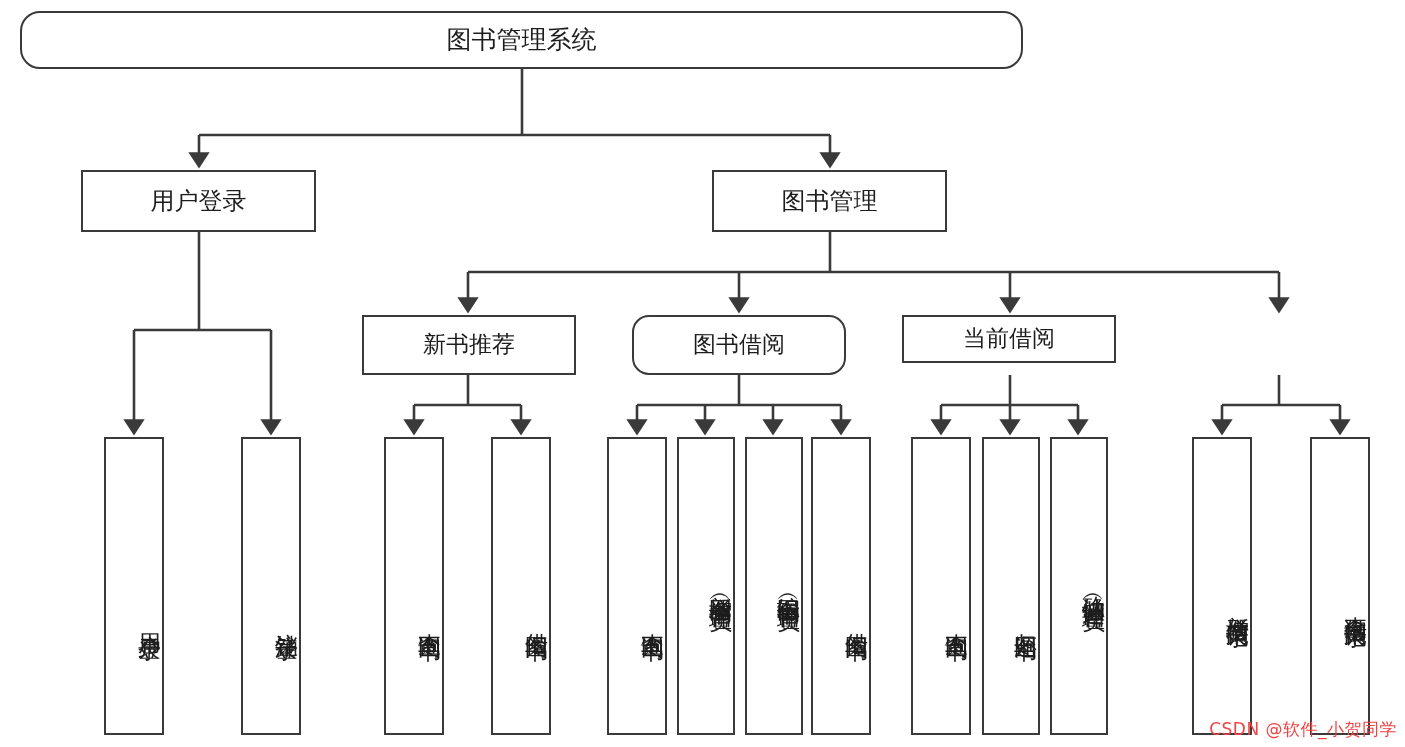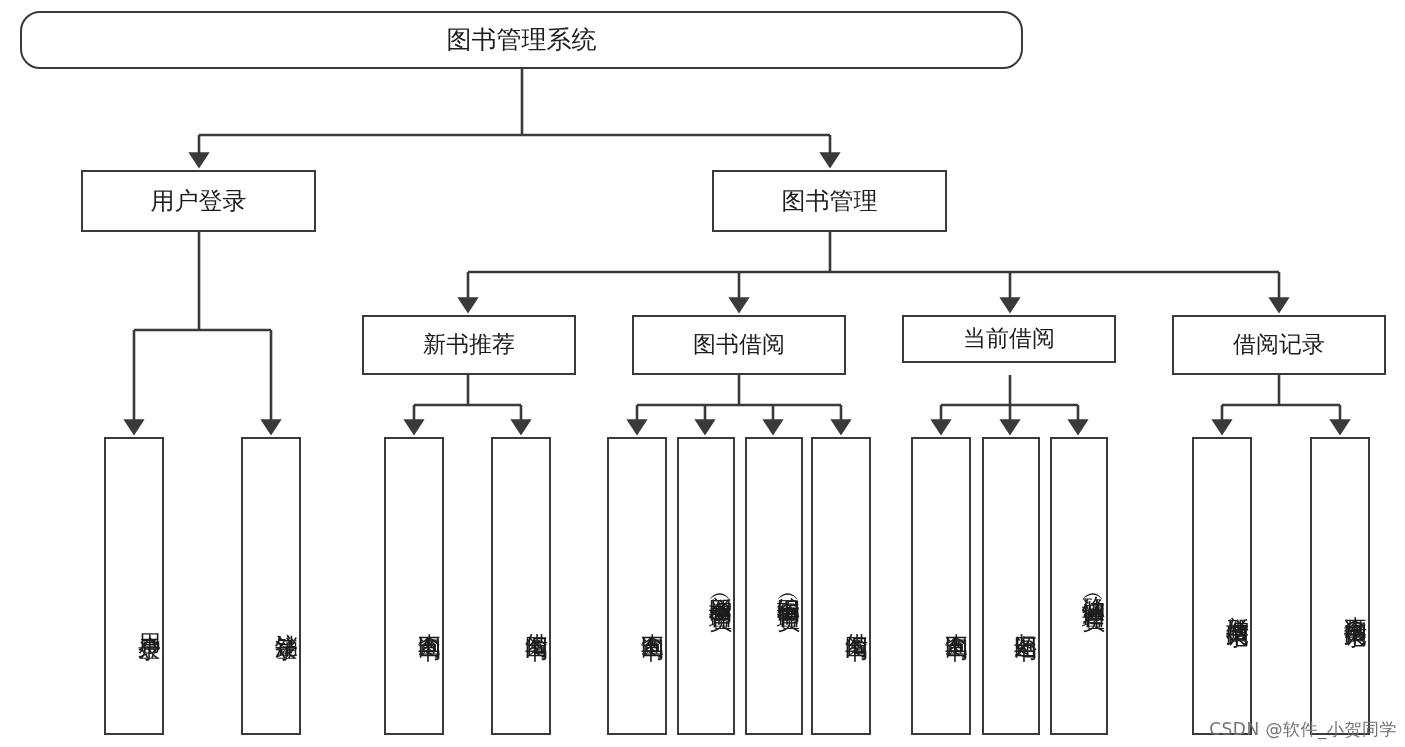--- a/index.html
+++ b/index.html
@@ -58,21 +58,21 @@
   }
   .node-label {
     display: block;
     white-space: pre-line;
   }
   #watermark {
     position: absolute;
     right: 8px;
     bottom: 6px;
     font-size: 17px;
-    color: #737373;
+    color: #ef4444;
     letter-spacing: 0.5px;
     white-space: nowrap;
     text-align: center;
   }
 </style>
 </head>
 <body>
 
 <div id="canvas">
 
@@ -133,28 +133,25 @@
   <div class="node lvl2" style="left:81px; top:170px; width:235px; height:62px;">
     <span class="node-label">用户登录</span>
   </div>
   <div class="node lvl2" style="left:712px; top:170px; width:235px; height:62px;">
     <span class="node-label">图书管理</span>
   </div>
 
   <div class="node lvl3" style="left:362px; top:315px; width:214px; height:60px;">
     <span class="node-label">新书推荐</span>
   </div>
-  <div class="node lvl3" style="left:632px; top:315px; width:214px; height:60px;">
+  <div class="node lvl3" style="left:632px; top:315px; width:214px; height:60px;border-radius:17px;">
     <span class="node-label">图书借阅</span>
   </div>
   <div class="node lvl3" style="left:902px; top:315px; width:214px; height:48px;">
     <span class="node-label">当前借阅</span>
-  </div>
-  <div class="node lvl3" style="left:1172px; top:315px; width:214px; height:60px;">
-    <span class="node-label">借阅记录</span>
   </div>
 
   <div class="node leaf" style="left:104px; top:437px; width:60px; height:298px; padding-top:70px;">
     <span class="node-label">用户登录</span>
   </div>
   <div class="node leaf" style="left:241px; top:437px; width:60px; height:298px; padding-top:70px;">
     <span class="node-label">注销登录</span>
   </div>
 
   <div class="node leaf" style="left:384px; top:437px; width:60px; height:298px; padding-top:70px;">

